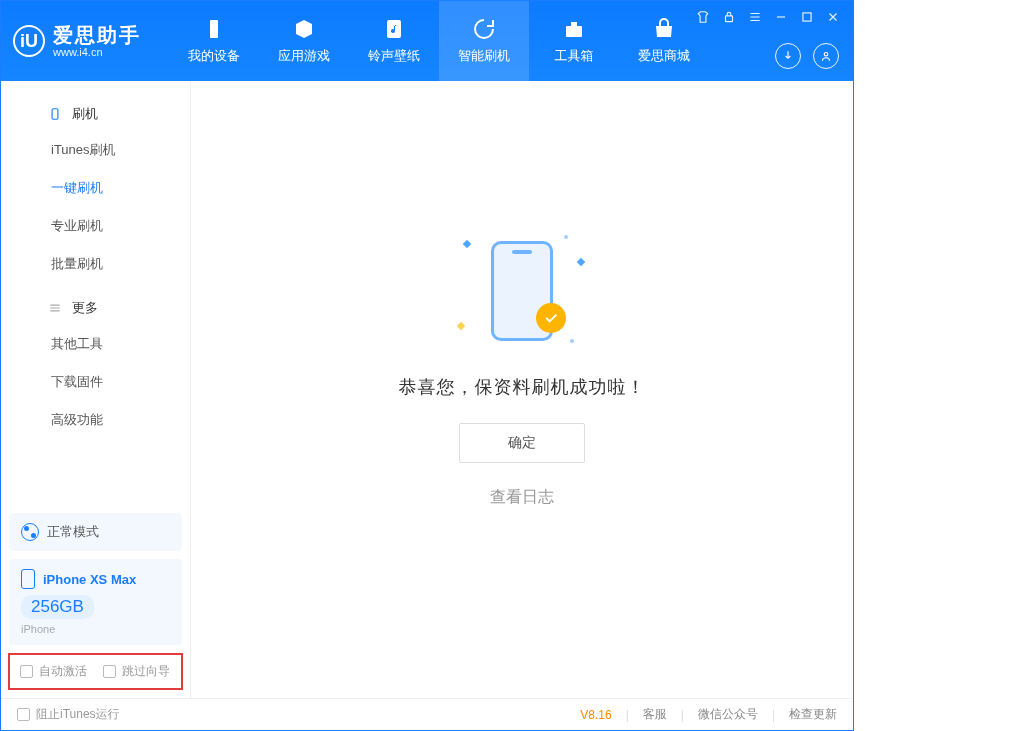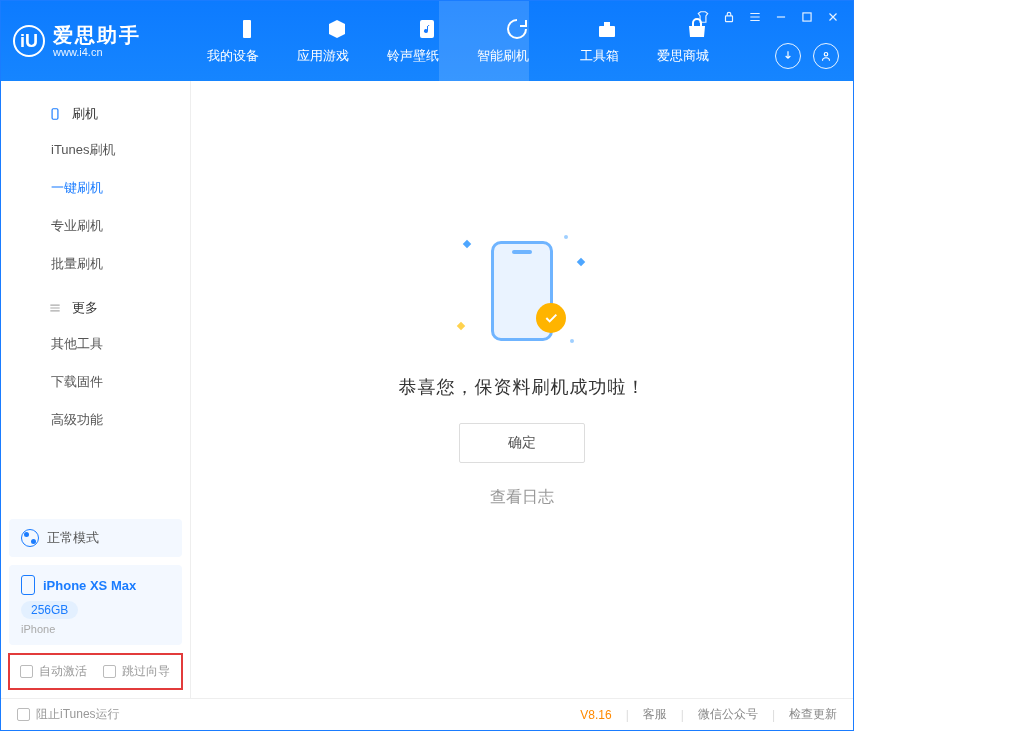--- a/index.html
+++ b/index.html
@@ -7,21 +7,21 @@
 .app { width: 854px; height: 731px; border: 1px solid #1a7cff; display: flex; flex-direction: column; background: #fff; }
 
 
 .header { height: 80px; background: linear-gradient(to bottom, #0d7bff, #1685ff); display: flex; align-items: center; padding: 0 12px; position: relative; }
 .logo-area { display: flex; align-items: center; gap: 8px; margin-right: 28px; }
 .logo-icon { width: 32px; height: 32px; border: 2px solid #fff; border-radius: 50%; display: flex; align-items: center; justify-content: center; color: #fff; font-weight: bold; font-size: 18px; }
 .logo-text { display: flex; flex-direction: column; color: #fff; }
 .logo-title { font-size: 20px; font-weight: bold; letter-spacing: 2px; line-height: 1.1; }
 .logo-url { font-size: 11px; opacity: 0.9; }
 .nav-tabs { display: flex; height: 100%; }
-.nav-tab { width: 90px; height: 100%; display: flex; flex-direction: column; align-items: flex-end; justify-content: center; color: #fff; cursor: pointer; gap: 6px; }
+.nav-tab { width: 90px; height: 100%; display: flex; flex-direction: column; align-items: center; justify-content: center; color: #fff; cursor: pointer; gap: 6px; }
 .nav-tab.active { background: rgba(255,255,255,0.15); }
 .nav-tab-icon { width: 24px; height: 24px; display: flex; align-items: center; justify-content: center; }
 .nav-tab-icon svg { width: 24px; height: 24px; }
 .nav-tab-label { font-size: 13px; }
 .header-right { position: absolute; right: 12px; top: 8px; display: flex; gap: 10px; color: #fff; align-items: center; }
 .hdr-btn { width: 16px; height: 16px; display: flex; align-items: center; justify-content: center; cursor: pointer; opacity: 0.9; }
 .hdr-btn svg { width: 14px; height: 14px; }
 .header-right2 { position: absolute; right: 14px; bottom: 12px; display: flex; gap: 12px; }
 .circ-btn { width: 26px; height: 26px; border: 1.5px solid rgba(255,255,255,0.9); border-radius: 50%; display: flex; align-items: center; justify-content: center; cursor: pointer; }
 .circ-btn svg { width: 14px; height: 14px; stroke: #fff; fill: none; }
@@ -38,21 +38,21 @@
 
 .side-bottom { padding: 8px; }
 .card { background: #f3f8ff; border-radius: 4px; padding: 10px 12px; margin-bottom: 8px; font-size: 13px; }
 .card-row { display: flex; align-items: center; gap: 8px; }
 .mode-icon { width: 18px; height: 18px; border: 1.5px solid #1a7cff; border-radius: 50%; position: relative; }
 .mode-icon::before, .mode-icon::after { content: ""; position: absolute; width: 5px; height: 5px; background: #1a7cff; border-radius: 50%; }
 .mode-icon::before { top: 2px; left: 2px; }
 .mode-icon::after { bottom: 2px; right: 2px; }
 .dev-icon { width: 14px; height: 20px; border: 1.5px solid #1a7cff; border-radius: 3px; position: relative; }
 .dev-name { color: #1a7cff; font-weight: 600; text-align: right; }
-.dev-badge { display: inline-block; background: #e3f0ff; color: #1a7cff; border-radius: 10px; padding: 2px 10px; font-size: 12px; margin-top: 6px; }
+.dev-badge { display: inline-block; background: #e3f0ff; color: #1a7cff; border-radius: 10px; padding: 2px 10px; font-size: 17px; margin-top: 6px; }
 .dev-type { color: #aaa; font-size: 11px; margin-top: 4px; }
 
 .side-checks { border: 2px solid #e23b3b; padding: 8px 10px; display: flex; gap: 16px; align-items: center; margin: 0 -1px; }
 .chk { display: flex; align-items: center; gap: 6px; color: #999; font-size: 12px; cursor: pointer; }
 .chk-box { width: 13px; height: 13px; border: 1px solid #bbb; border-radius: 2px; }
 
 
 .main { flex: 1; display: flex; flex-direction: column; align-items: center; justify-content: center; position: relative; }
 .hero { display: flex; flex-direction: column; align-items: center; gap: 24px; margin-top: -40px; }
 .hero-img { width: 140px; height: 120px; position: relative; display: flex; align-items: center; justify-content: center; }

